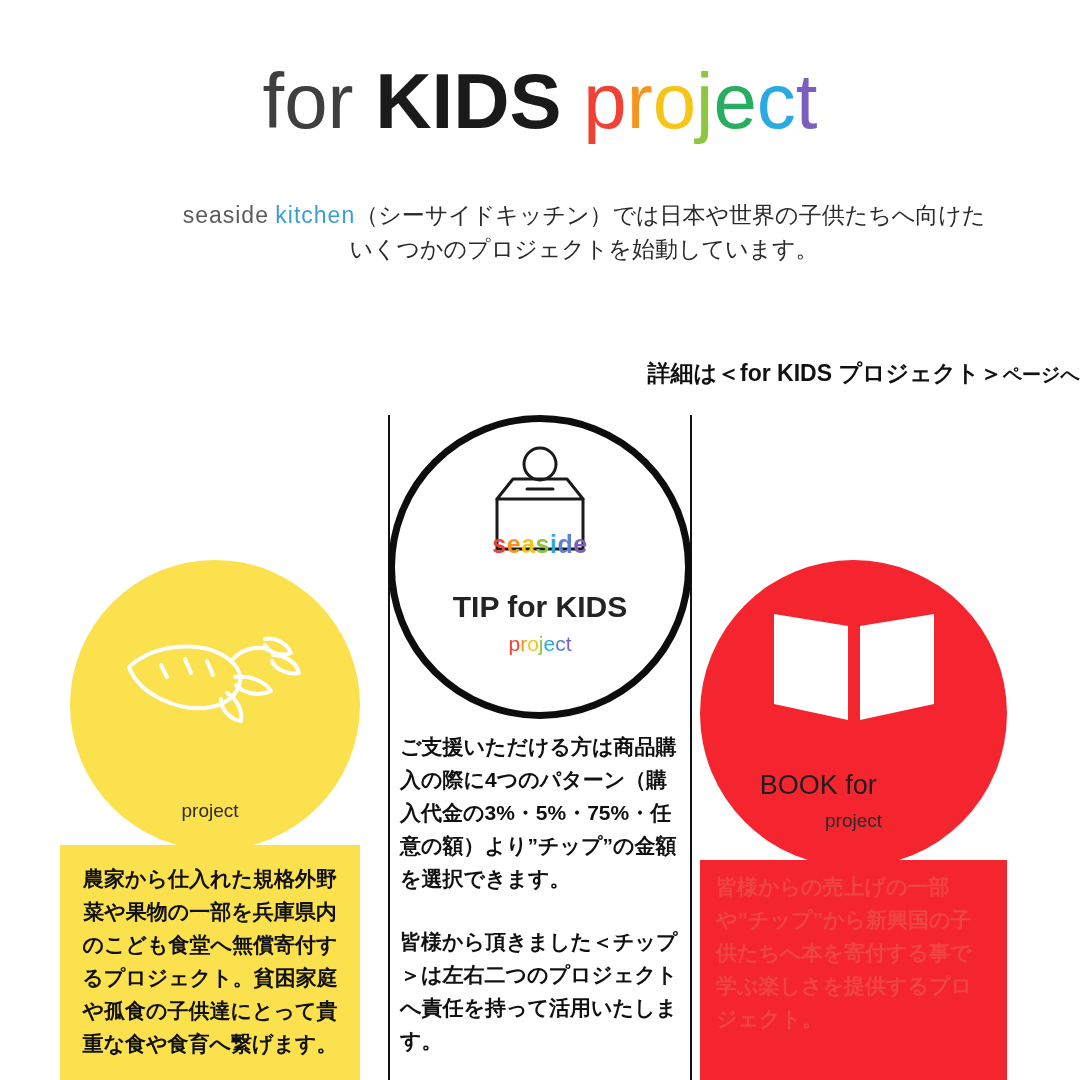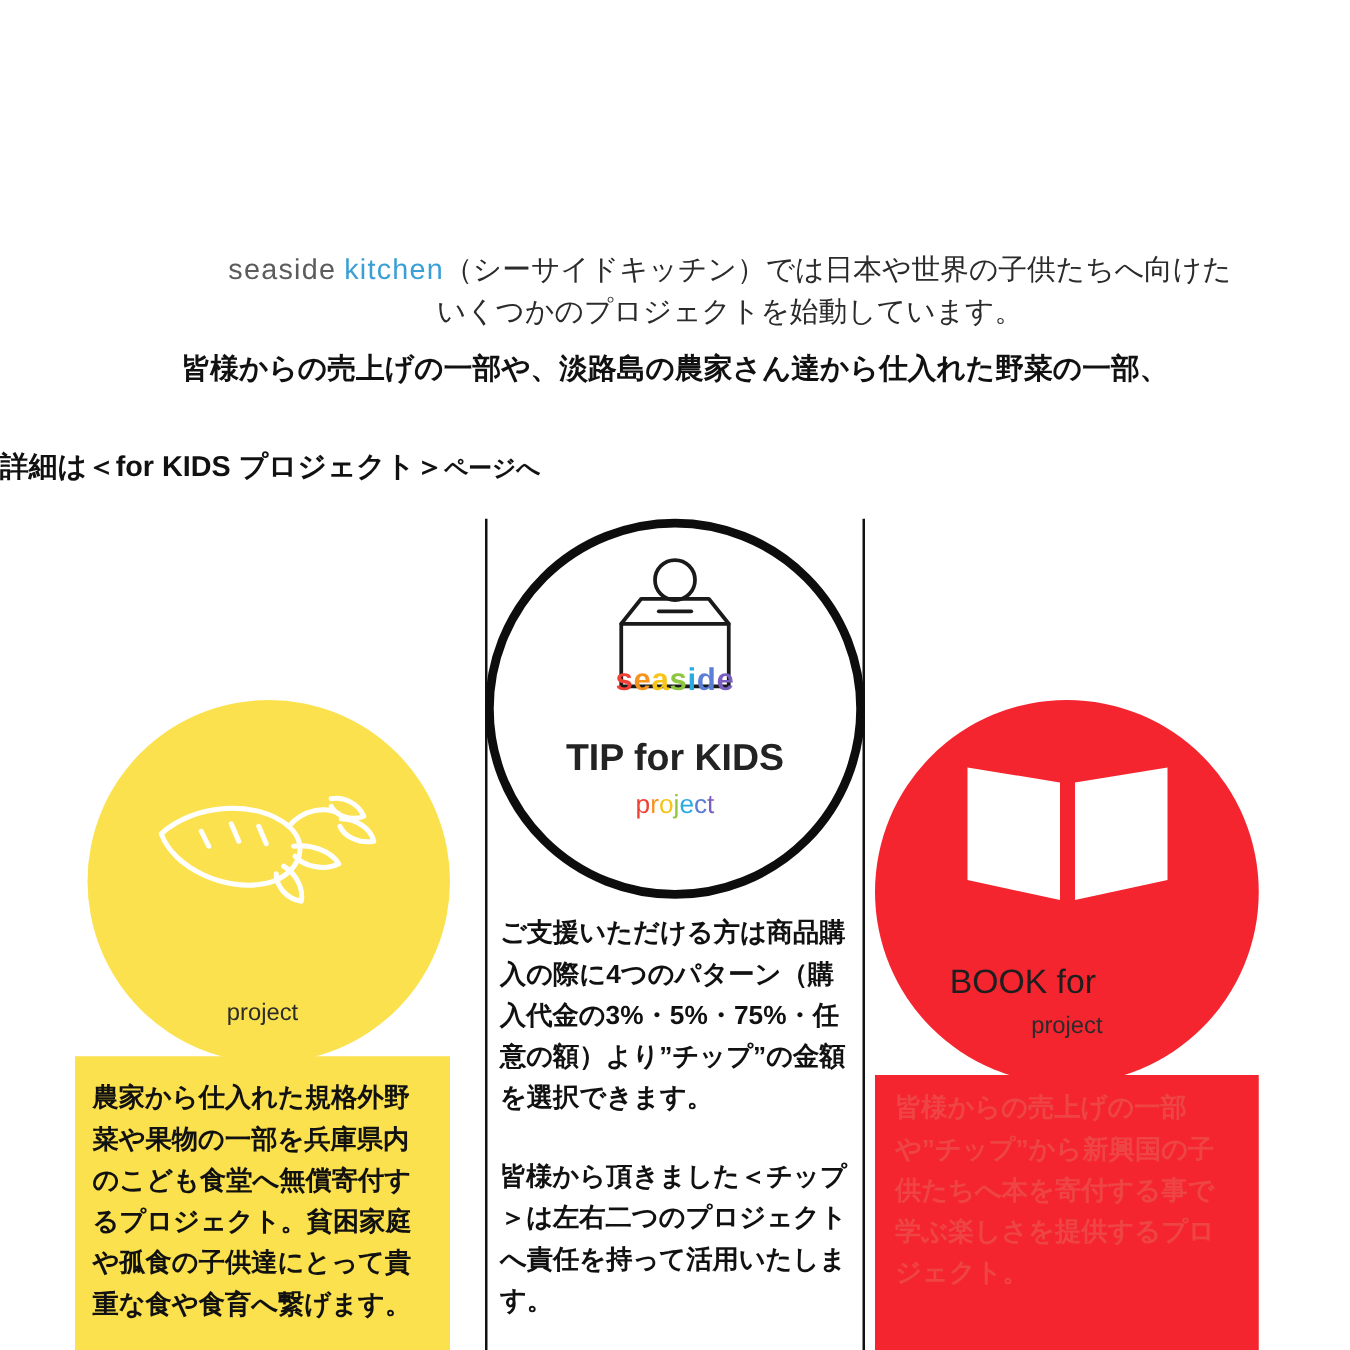--- a/index.html
+++ b/index.html
@@ -42,21 +42,21 @@
 
   .lead2 {
     position: absolute; top: 278px; left: 0; width: 1080px;
     text-align: center;
     font-size: 23px; line-height: 33px;
     color: #111; font-weight: 700;
   }
 
   .lead3 {
     position: absolute; top: 358px; left: 0; width: 1080px;
-    text-align: left;
+    text-align: right;
     font-size: 23px; line-height: 30px;
     color: #111; font-weight: 700;
   }
   .lead3 .small { font-size: 19px; font-weight: 700; }
 
   
   .col {
     position: absolute;
     overflow: hidden;
   }
@@ -138,31 +138,37 @@
   .seaside-logo .l6 { color: #5b7fd4; }
   .seaside-logo .l7 { color: #7b5fc0; }
 
   svg { display: block; }
 </style>
 </head>
 <body>
 
 <div id="root">
 
+  <div class="title">
+    <span class="t-for">for</span>
+    <span class="t-kids">KIDS</span>
+    <span class="proj">
+      <span class="c-p">p</span><span class="c-r">r</span><span class="c-o">o</span><span class="c-j">j</span><span class="c-e">e</span><span class="c-c">c</span><span class="c-t">t</span>
+    </span>
+  </div>
 
   <div class="lead1">
     <div>
       <span class="seaside">seaside</span>
       <span class="kitchen">kitchen</span><span>（シーサイドキッチン）では日本や世界の子供たちへ向けた</span>
     </div>
     <div>いくつかのプロジェクトを始動しています。</div>
   </div>
 
   <div class="lead2">
-    <div>皆様からの売上げの一部や、淡路島の農家さん達から仕入れた野菜の一部、</div>
   </div>
 
   <div class="lead3">
     <span>詳細は＜for KIDS プロジェクト＞</span><span class="small">ページへ</span>
   </div>
 
   <div class="circle circle-veggie"></div>
   <div class="panel-veggie"></div>
 
   <div style="position:absolute;left:115px;top:625px;width:200px;height:110px;">
@@ -176,21 +182,21 @@
         <path d="M150 14 C160 12, 172 18, 176 28 C166 32, 154 28, 150 20"></path>
         <path d="M158 30 C170 30, 182 38, 184 48 C172 50, 160 44, 157 36"></path>
         <path d="M120 52 C134 50, 150 56, 156 66 C144 72, 128 68, 121 60"></path>
         <path d="M112 68 C122 74, 128 86, 126 96 C114 94, 106 84, 106 74"></path>
       </g>
     </svg>
   </div>
 
   <div class="sub" style="left:60px; top:800px; width:300px;">project</div>
 
-  <div class="body-text" style="left:74px; top:862px; width:272px;">農家から仕入れた規格外野菜や果物の一部を兵庫県内のこども食堂へ無償寄付するプロジェクト。貧困家庭や孤食の子供達にとって貴重な食や食育へ繋げます。</div>
+  <div class="body-text" style="left:74px; top:862px; width:272px;text-align:center;">農家から仕入れた規格外野菜や果物の一部を兵庫県内のこども食堂へ無償寄付するプロジェクト。貧困家庭や孤食の子供達にとって貴重な食や食育へ繋げます。</div>
 
   <div class="col col-tip"></div>
   <div class="circle circle-tip"></div>
 
   <div style="position:absolute;left:487px;top:445px;width:106px;height:110px;">
     <svg viewBox="0 0 106 110" width="106" height="110">
       <g fill="none" stroke="#1a1a1a" stroke-width="3" stroke-linejoin="round" stroke-linecap="round">
         <circle cx="53" cy="19" r="16"></circle>
         <path d="M26 34 L80 34 L96 54 L10 54 Z"></path>
         <path d="M10 54 L10 104 L96 104 L96 54"></path>

